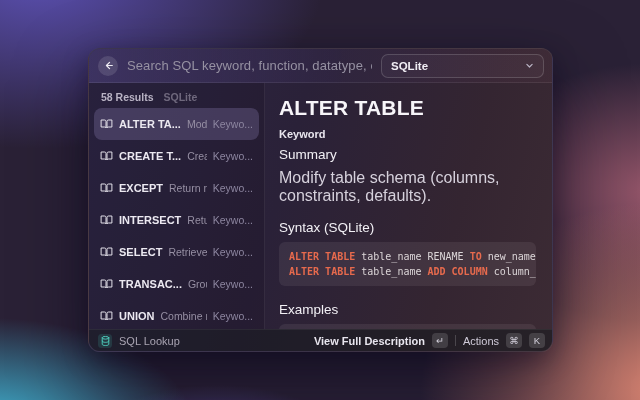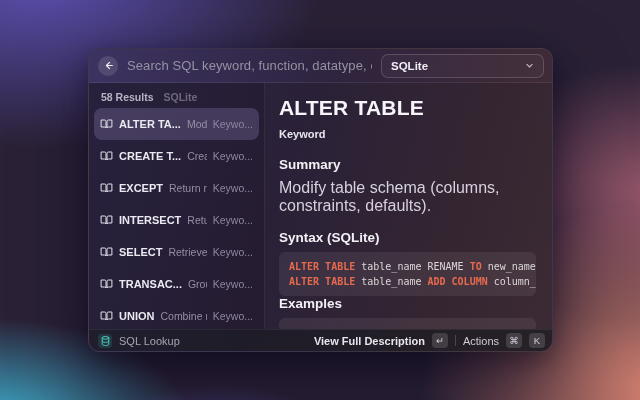--- a/index.html
+++ b/index.html
@@ -62,26 +62,26 @@
   .row.selected { background: rgba(138,126,178,0.30); }
   .row .book { flex: 0 0 13px; display: flex; align-items: center; }
   .row-title { font-size: 11px; font-weight: bold; color: #ece9f1; white-space: nowrap; }
   .row-sub { font-size: 10.5px; color: #968fa3; white-space: nowrap; overflow: hidden; }
   .row-type { margin-left: auto; font-size: 10.5px; color: #8d86a0; white-space: nowrap; }
 
   .detail {
     flex: 1 1 auto; min-width: 0; overflow: hidden; padding: 13px 16px 0 14px;
   }
   .detail-title { font-size: 21px; font-weight: bold; color: #f7f5f9; letter-spacing: 0.2px; margin-bottom: 8px; }
-  .detail-badge { font-size: 11px; font-weight: bold; color: #e9e6ee; margin-bottom: 17px; }
-  .sec-heading { font-size: 13.5px; font-weight: bold; color: #f2f0f5; margin-bottom: 7px; }
+  .detail-badge { font-size: 11px; font-weight: bold; color: #e9e6ee; margin-bottom: 7px; }
+  .sec-heading { font-size: 13.5px; font-weight: normal; color: #f2f0f5; margin-bottom: 7px; }
   .sec-body { font-size: 16px; color: #d6d1dc; margin-bottom: 15px; }
   .codeblock {
     background: rgba(255,245,245,0.075); border-radius: 6px;
-    padding: 7px 10px; 
+    padding: 7px 10px; margin-bottom: 16px;
     font-family: "DejaVu Sans Mono", monospace; font-size: 10px; line-height: 15px;
     color: #dcd6d8; white-space: pre; overflow: hidden;
   }
   .codeblock .kw { color: #e76a4d; font-weight: bold; }
 
   
   .bottombar {
     flex: 0 0 22px; height: 22px; display: flex; align-items: center;
     background: rgba(22,25,30,0.55); border-top: 1px solid rgba(255,255,255,0.06);
     padding: 0 7px 0 9px; gap: 7px;

